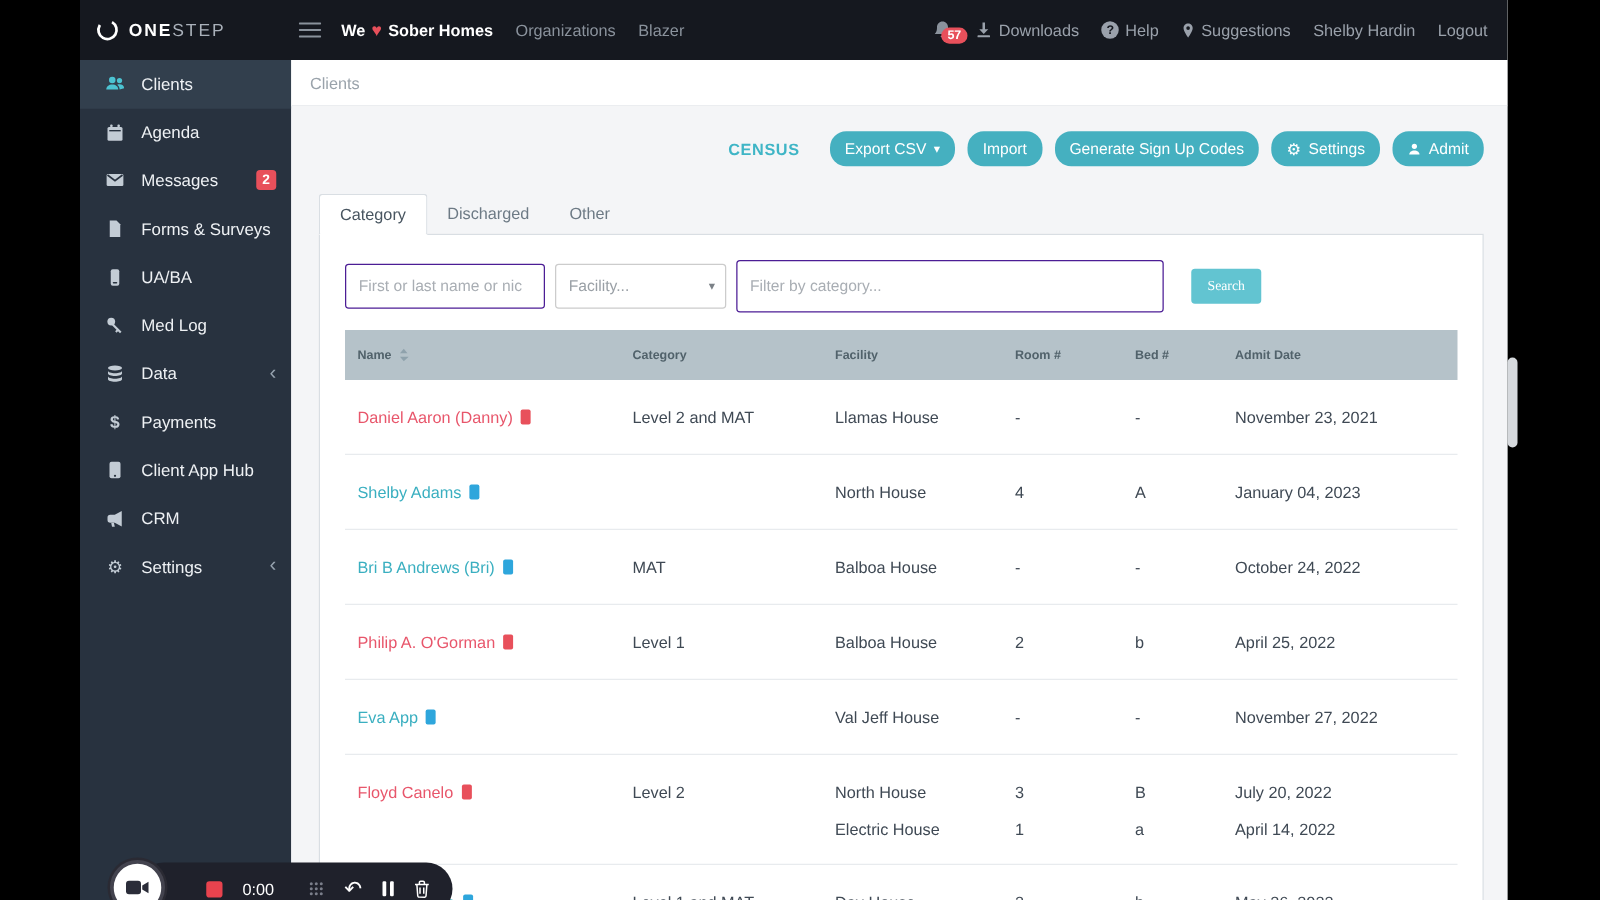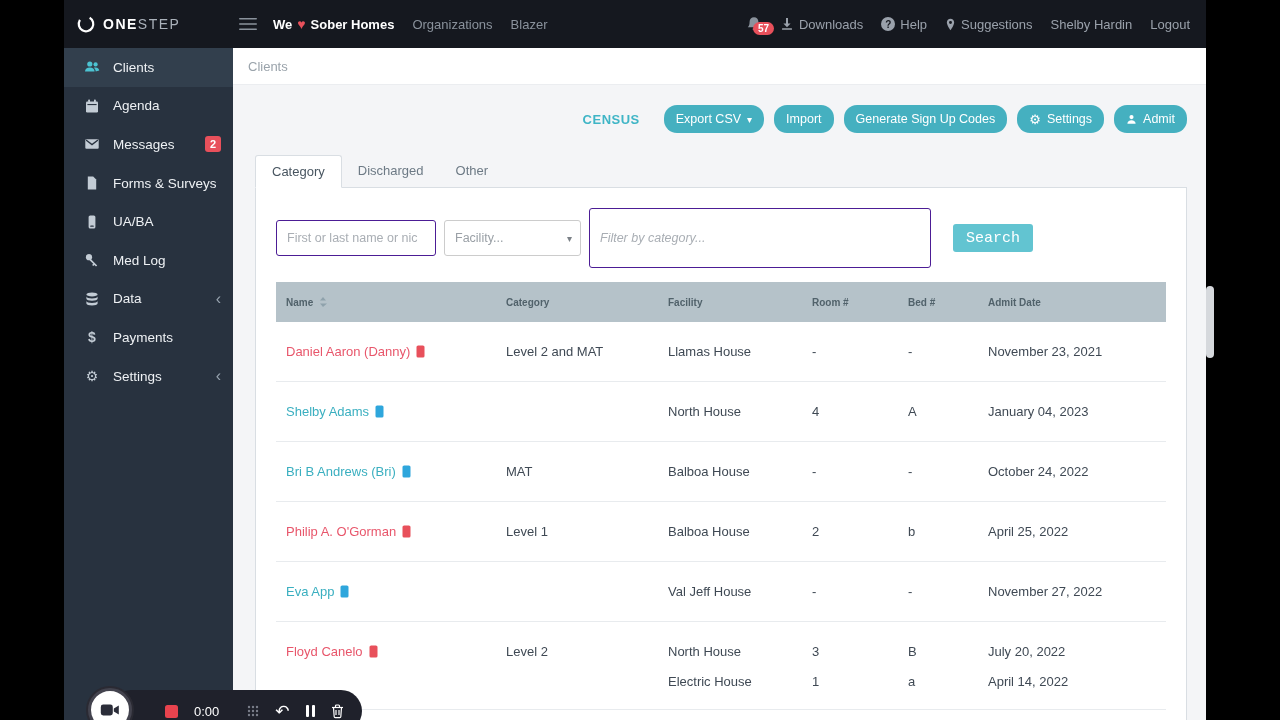--- a/index.html
+++ b/index.html
@@ -48,22 +48,22 @@
   .tab.active { background:#fff; border:1px solid #d9dee3; border-bottom:1px solid #fff; border-radius:3px 3px 0 0; color:#485560; margin-bottom:-1px; }
 
   .panel { background:#fff; border:1px solid #d9dee3; padding:20px; height:547px; position:relative; z-index:1; }
 
   .filters { display:flex; align-items:center; gap:8px; }
   .input { border:1px solid #4c1d95; border-radius:3px; height:36px; padding:0 10px; font-size:12.5px; color:#555; font-family:inherit; outline:none; }
   .input::placeholder { color:#a9aeb4; }
   .name-input { width:160px; }
   .facility-select { width:137px; height:36px; border:1px solid #ccc; border-radius:3px; display:flex; align-items:center; justify-content:space-between; padding:0 8px 0 10px; font-size:12.5px; color:#9aa0a6; cursor:pointer; background:#fff; }
   .select-caret { color:#7b8187; font-size:10px; }
-  .category-input { width:342px; height:60px;font-style:italic; }
-  .search-btn { background:#62c4d1; color:#fff; border:none; border-radius:3px; height:28px; padding:0 13px; font-size:15px; font-family:Liberation Mono, monospace; margin-left:14px; cursor:pointer; }
+  .category-input { width:342px; height:42px; }
+  .search-btn { background:#62c4d1; color:#fff; border:none; border-radius:3px; height:28px; padding:0 13px; font-size:11px; font-family:Liberation Serif, serif; margin-left:14px; cursor:pointer; }
 
   .table { margin-top:14px; }
   .thead { display:grid; grid-template-columns:220px 162px 144px 96px 80px 1fr; background:#b5c2c9; height:40px; align-items:center; font-weight:bold; font-size:10px; color:#51626b; }
   .th { padding-left:10px; display:flex; align-items:center; gap:6px; }
   .trow { display:grid; grid-template-columns:220px 162px 144px 96px 80px 1fr; border-bottom:1px solid #e8ebee; font-size:13px; color:#3f4954; min-height:60px; padding:22px 0 20px; }
   .tcell { padding-left:10px; }
   .cell-line + .cell-line { margin-top:15px; }
   .name-link { text-decoration:none; cursor:pointer; }
   .phone-ic { margin-left:6px; vertical-align:-2px; }
 
@@ -206,20 +206,38 @@
             </svg>
           </span>
           <span class="sb-label">Data</span>
           <span class="sb-chev">‹</span>
         </div>
         <div class="sb-item">
           <span class="sb-ic">
             <span class="glyph-ic" style="font-weight:bold">$</span>
           </span>
           <span class="sb-label">Payments</span>
+        </div>
+        <div class="sb-item">
+          <span class="sb-ic">
+            <svg width="16" height="16" viewBox="0 0 16 16" fill="currentColor">
+              <rect x="3.6" y="1.4" width="8.8" height="13.2" rx="1.6"></rect>
+              <circle cx="8" cy="12.6" r="0.9" fill="#28323f"></circle>
+            </svg>
+          </span>
+          <span class="sb-label">Client App Hub</span>
+        </div>
+        <div class="sb-item">
+          <span class="sb-ic">
+            <svg width="16" height="16" viewBox="0 0 16 16" fill="currentColor">
+              <path d="M13.4 1.8v12.4l-5.6-3H4.2A2.2 2.2 0 0 1 2 9V7a2.2 2.2 0 0 1 2.2-2.2h3.6z"></path>
+              <path d="M5 11.4h2.2l.6 3H5.6z"></path>
+            </svg>
+          </span>
+          <span class="sb-label">CRM</span>
         </div>
         <div class="sb-item">
           <span class="sb-ic">
             <span class="glyph-ic">⚙</span>
           </span>
           <span class="sb-label">Settings</span>
           <span class="sb-chev">‹</span>
         </div>
       </nav>
 

